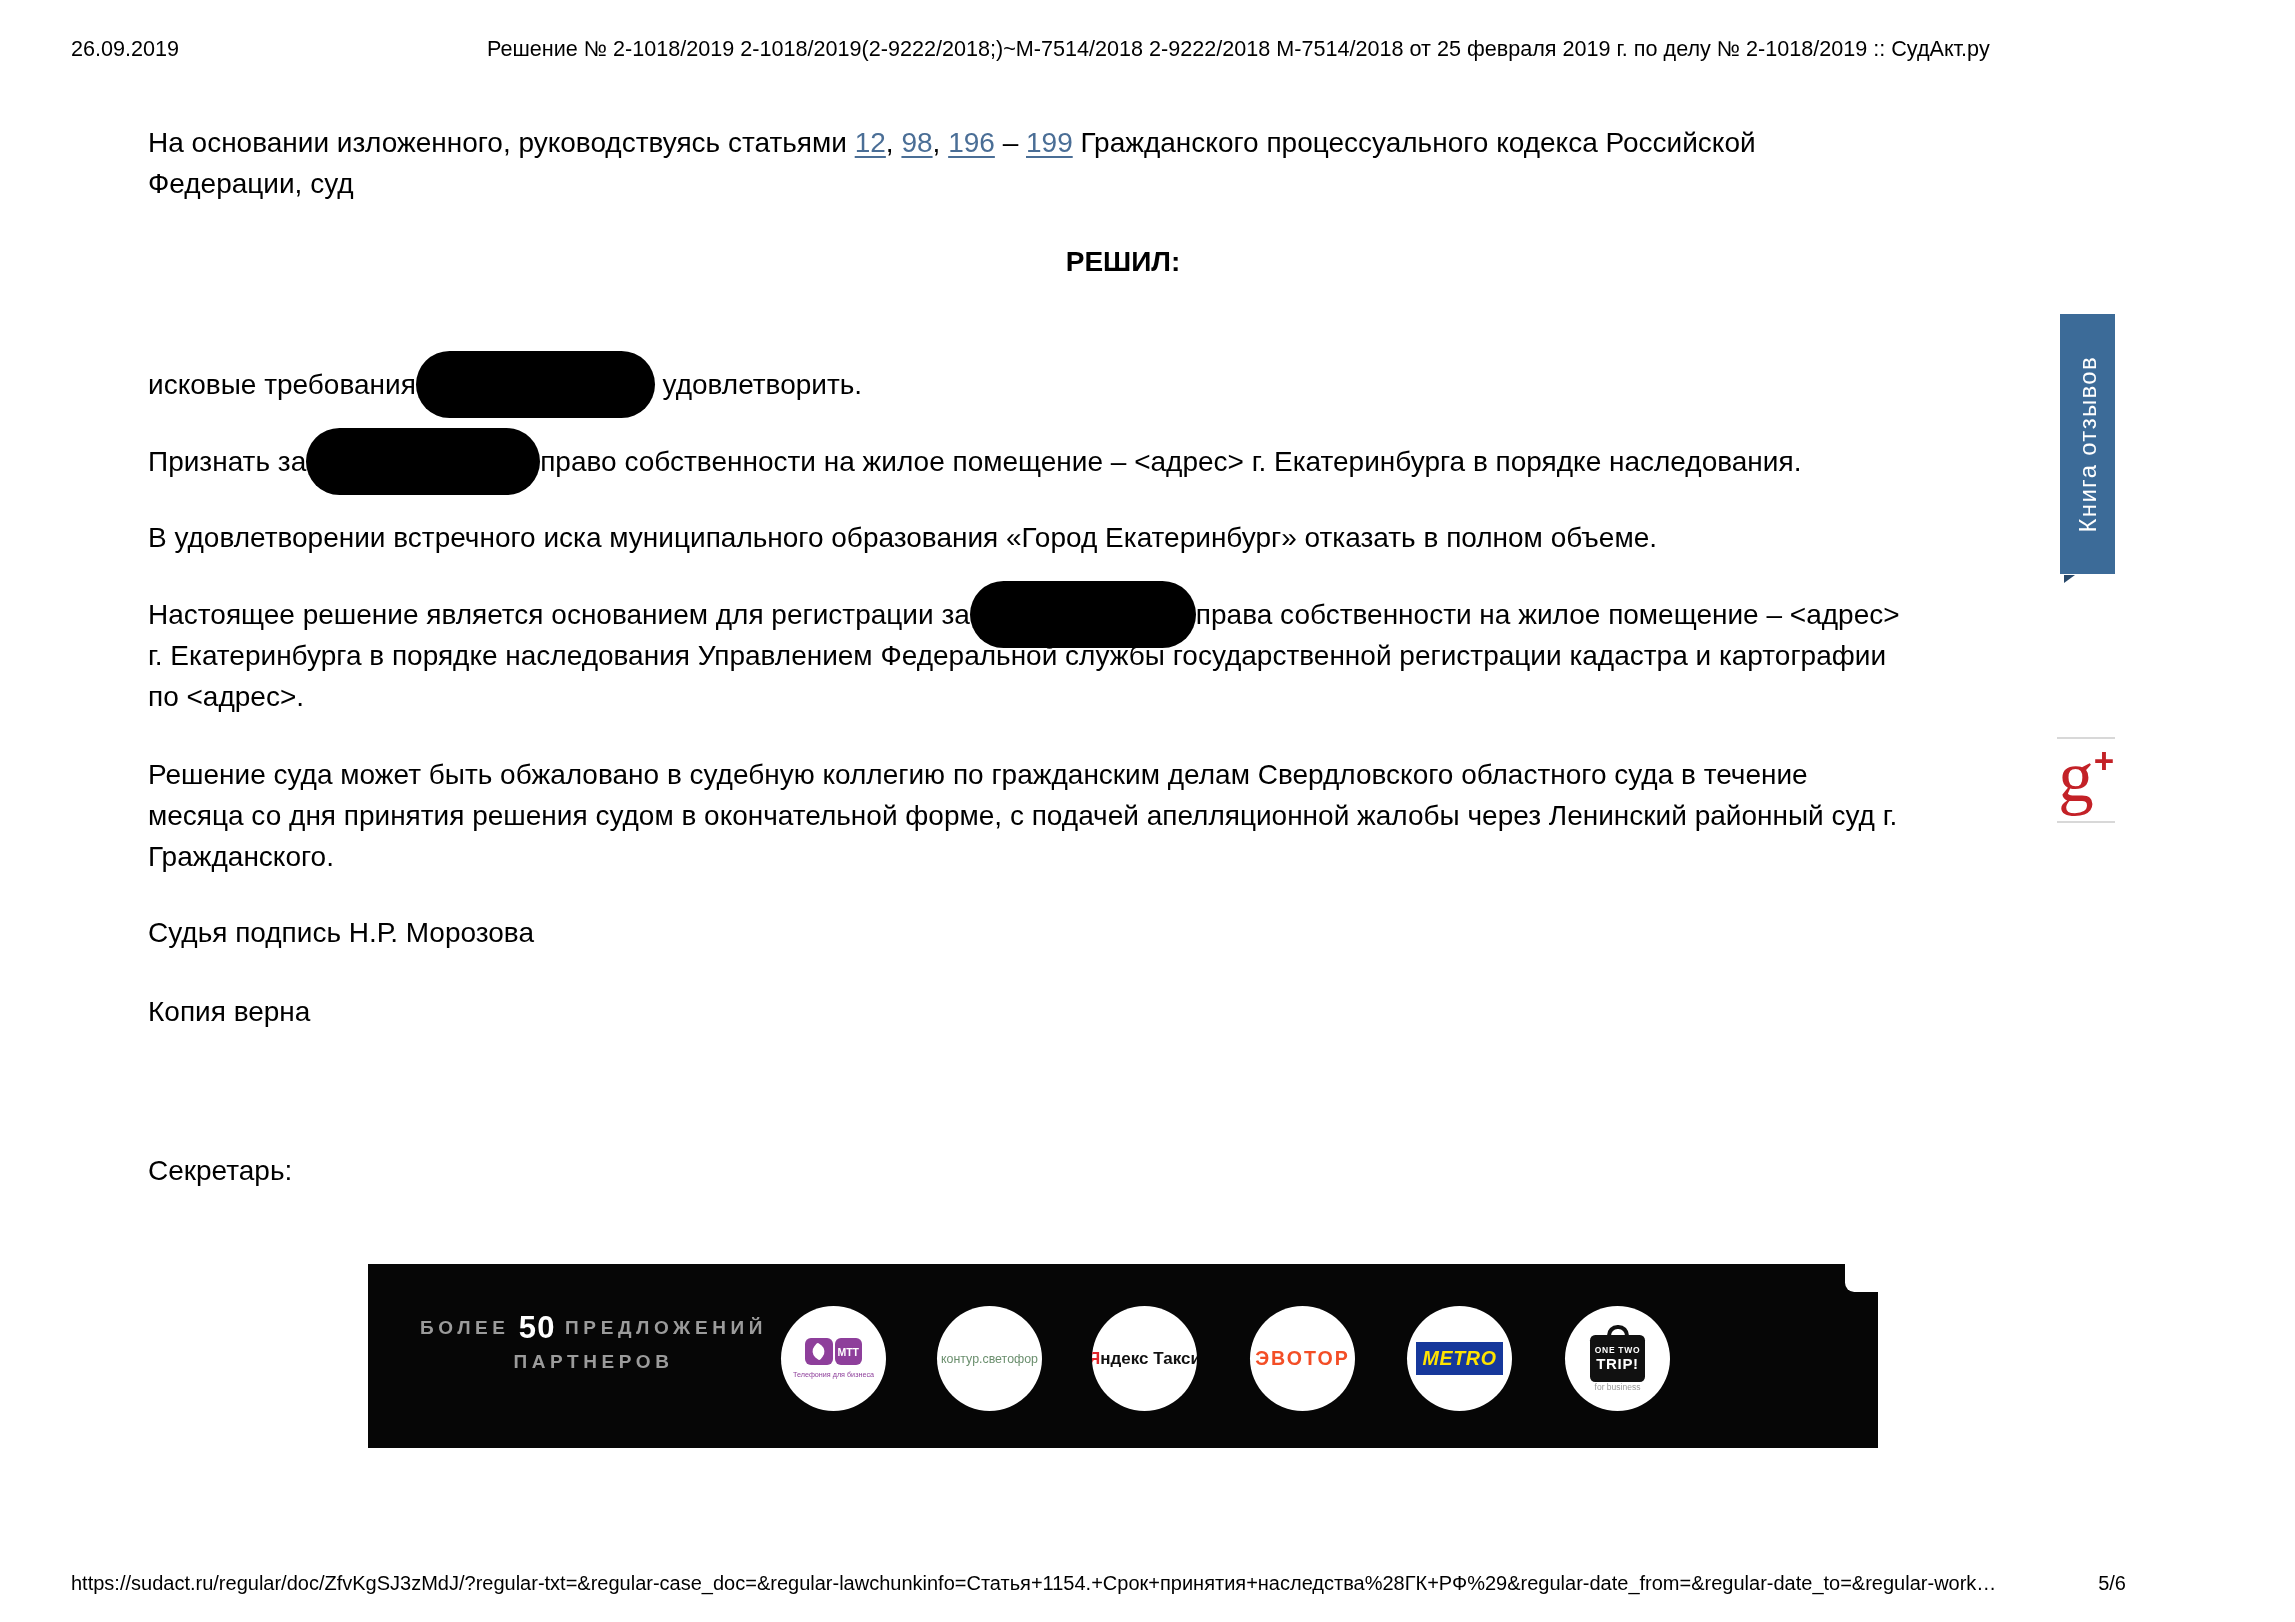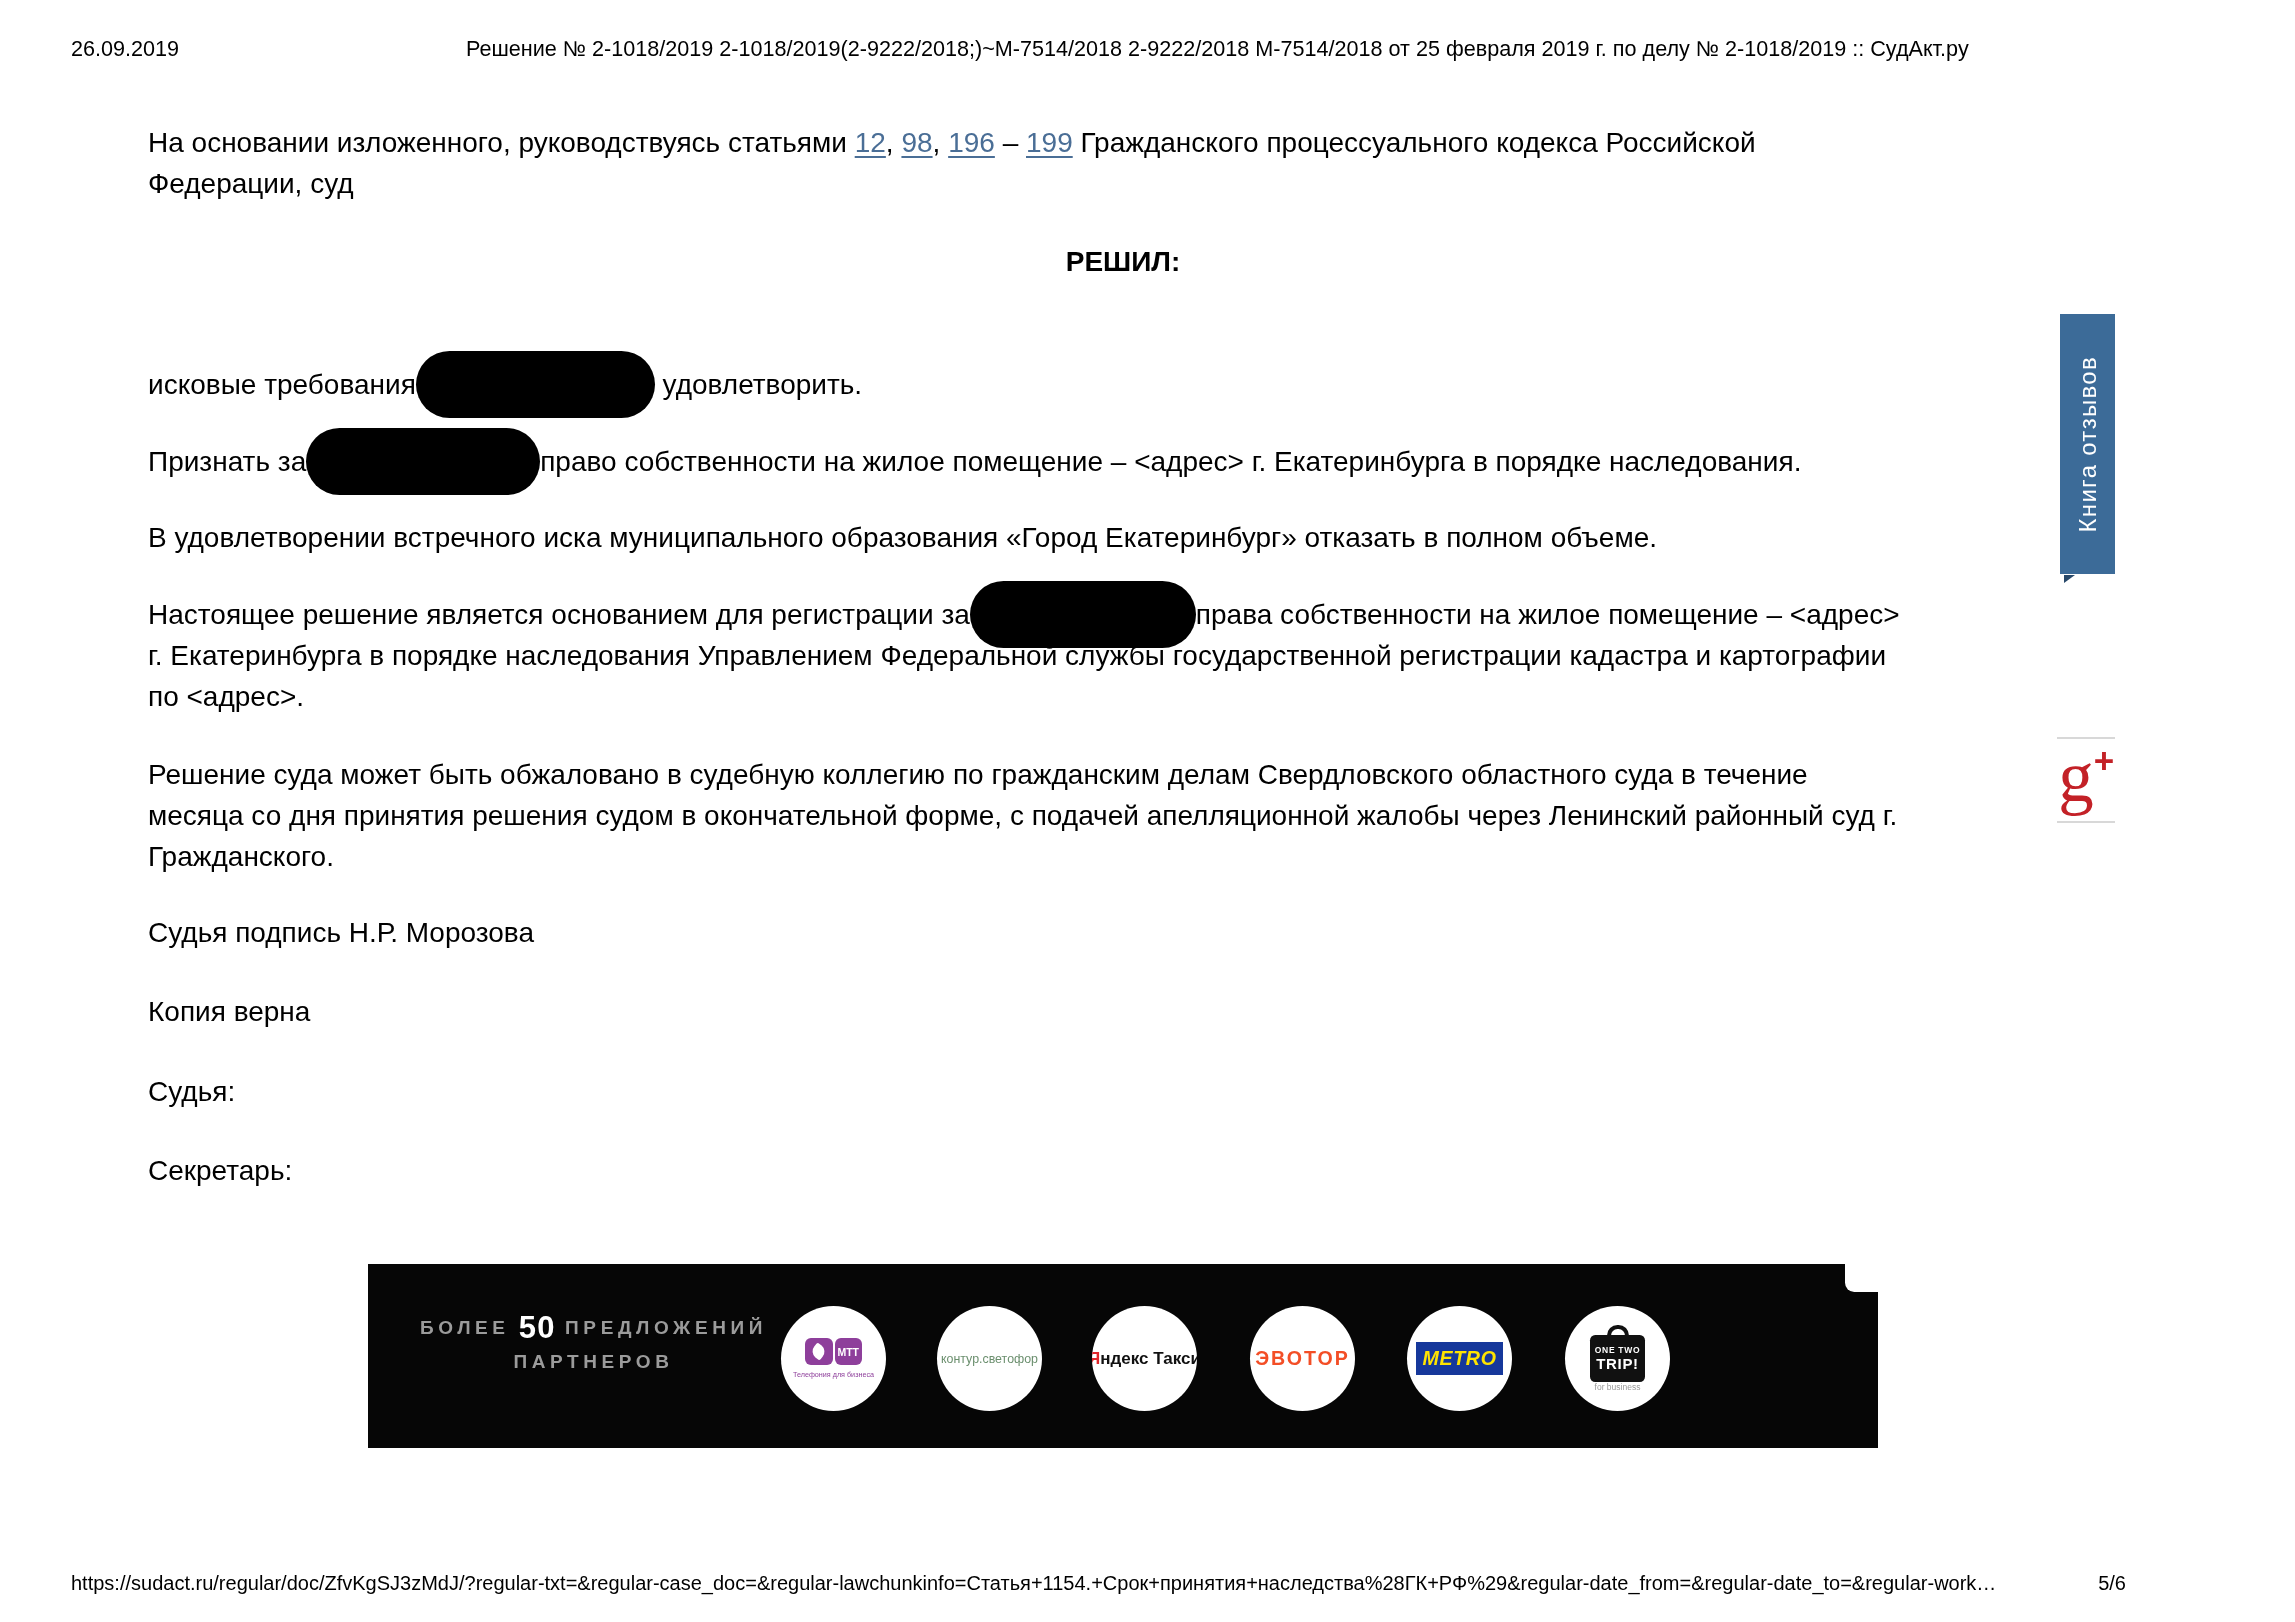--- a/index.html
+++ b/index.html
@@ -3,21 +3,21 @@
 <meta charset="utf-8">
 <style>
   * { margin:0; padding:0; box-sizing:border-box; }
   html,body { background:#ffffff; }
   .page {
     position:relative; width:2190px; height:1622px; background:#fff;
     font-family:"Liberation Sans", sans-serif; color:#000; overflow:hidden;
   }
   
   .print-date { position:absolute; left:71px; top:36px; font-size:21.6px; }
-  .print-title { position:absolute; left:466px; top:36px; font-size:21.6px; white-space:nowrap; }
+  .print-title { position:absolute; left:487px; top:36px; font-size:21.6px; white-space:nowrap; }
   .footer-url { position:absolute; left:71px; top:1572px; font-size:20px; white-space:nowrap; }
   .footer-page { position:absolute; right:64px; top:1572px; font-size:20px; }
 
   
   .para {
     position:absolute; left:148px; width:1976px;
     font-size:28px; line-height:41px; color:#000;
   }
   .p-intro { top:122px; }
   .h-reshil { top:241px; width:1950px; text-align:center; font-weight:bold; font-size:28px; }
@@ -139,21 +139,20 @@
   <p class="para p2"><span>Признать за</span><span class="redact w2"></span><span>право собственности на жилое помещение – &lt;адрес&gt; г. Екатеринбурга в порядке наследования.</span></p>
 
   <p class="para p3">В удовлетворении встречного иска муниципального образования «Город Екатеринбург» отказать в полном объеме.</p>
 
   <p class="para p4"><span>Настоящее решение является основанием для регистрации за</span><span class="redact w3"></span><span>права собственности на жилое помещение – &lt;адрес&gt;</span><br><span>г. Екатеринбурга в порядке наследования Управлением Федеральной службы государственной регистрации кадастра и картографии</span><br><span>по &lt;адрес&gt;.</span></p>
 
   <p class="para p5"><span>Решение суда может быть обжаловано в судебную коллегию по гражданским делам Свердловского областного суда в течение</span><br><span>месяца со дня принятия решения судом в окончательной форме, с подачей апелляционной жалобы через Ленинский районный суд г.</span><br><span>Гражданского.</span></p>
 
   <p class="para p-sign">Судья подпись Н.Р. Морозова</p>
   <p class="para p-copy">Копия верна</p>
-  <p class="para p-judge">Судья:</p>
   <p class="para p-secr">Секретарь:</p>
 
   <div class="feedback-tab">
     <span>Книга отзывов</span>
   </div>
 
   <div class="gplus-box">
     <span class="gplus-g">g</span>
     <span class="gplus-plus">+</span>
   </div>

